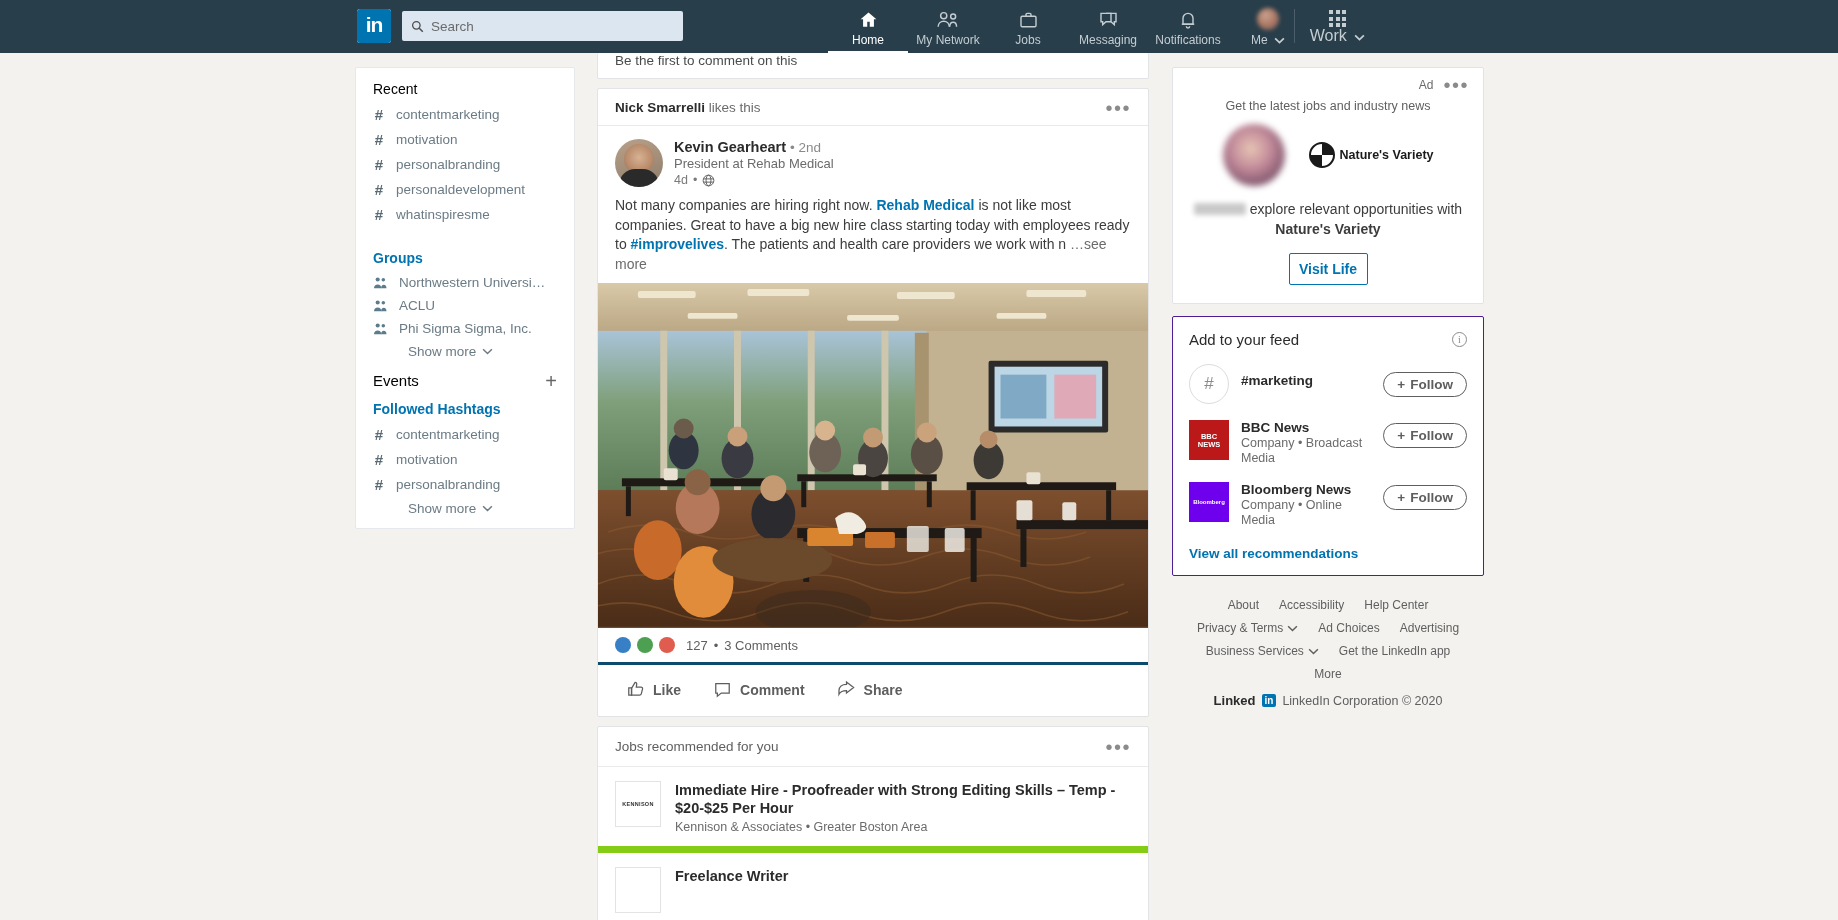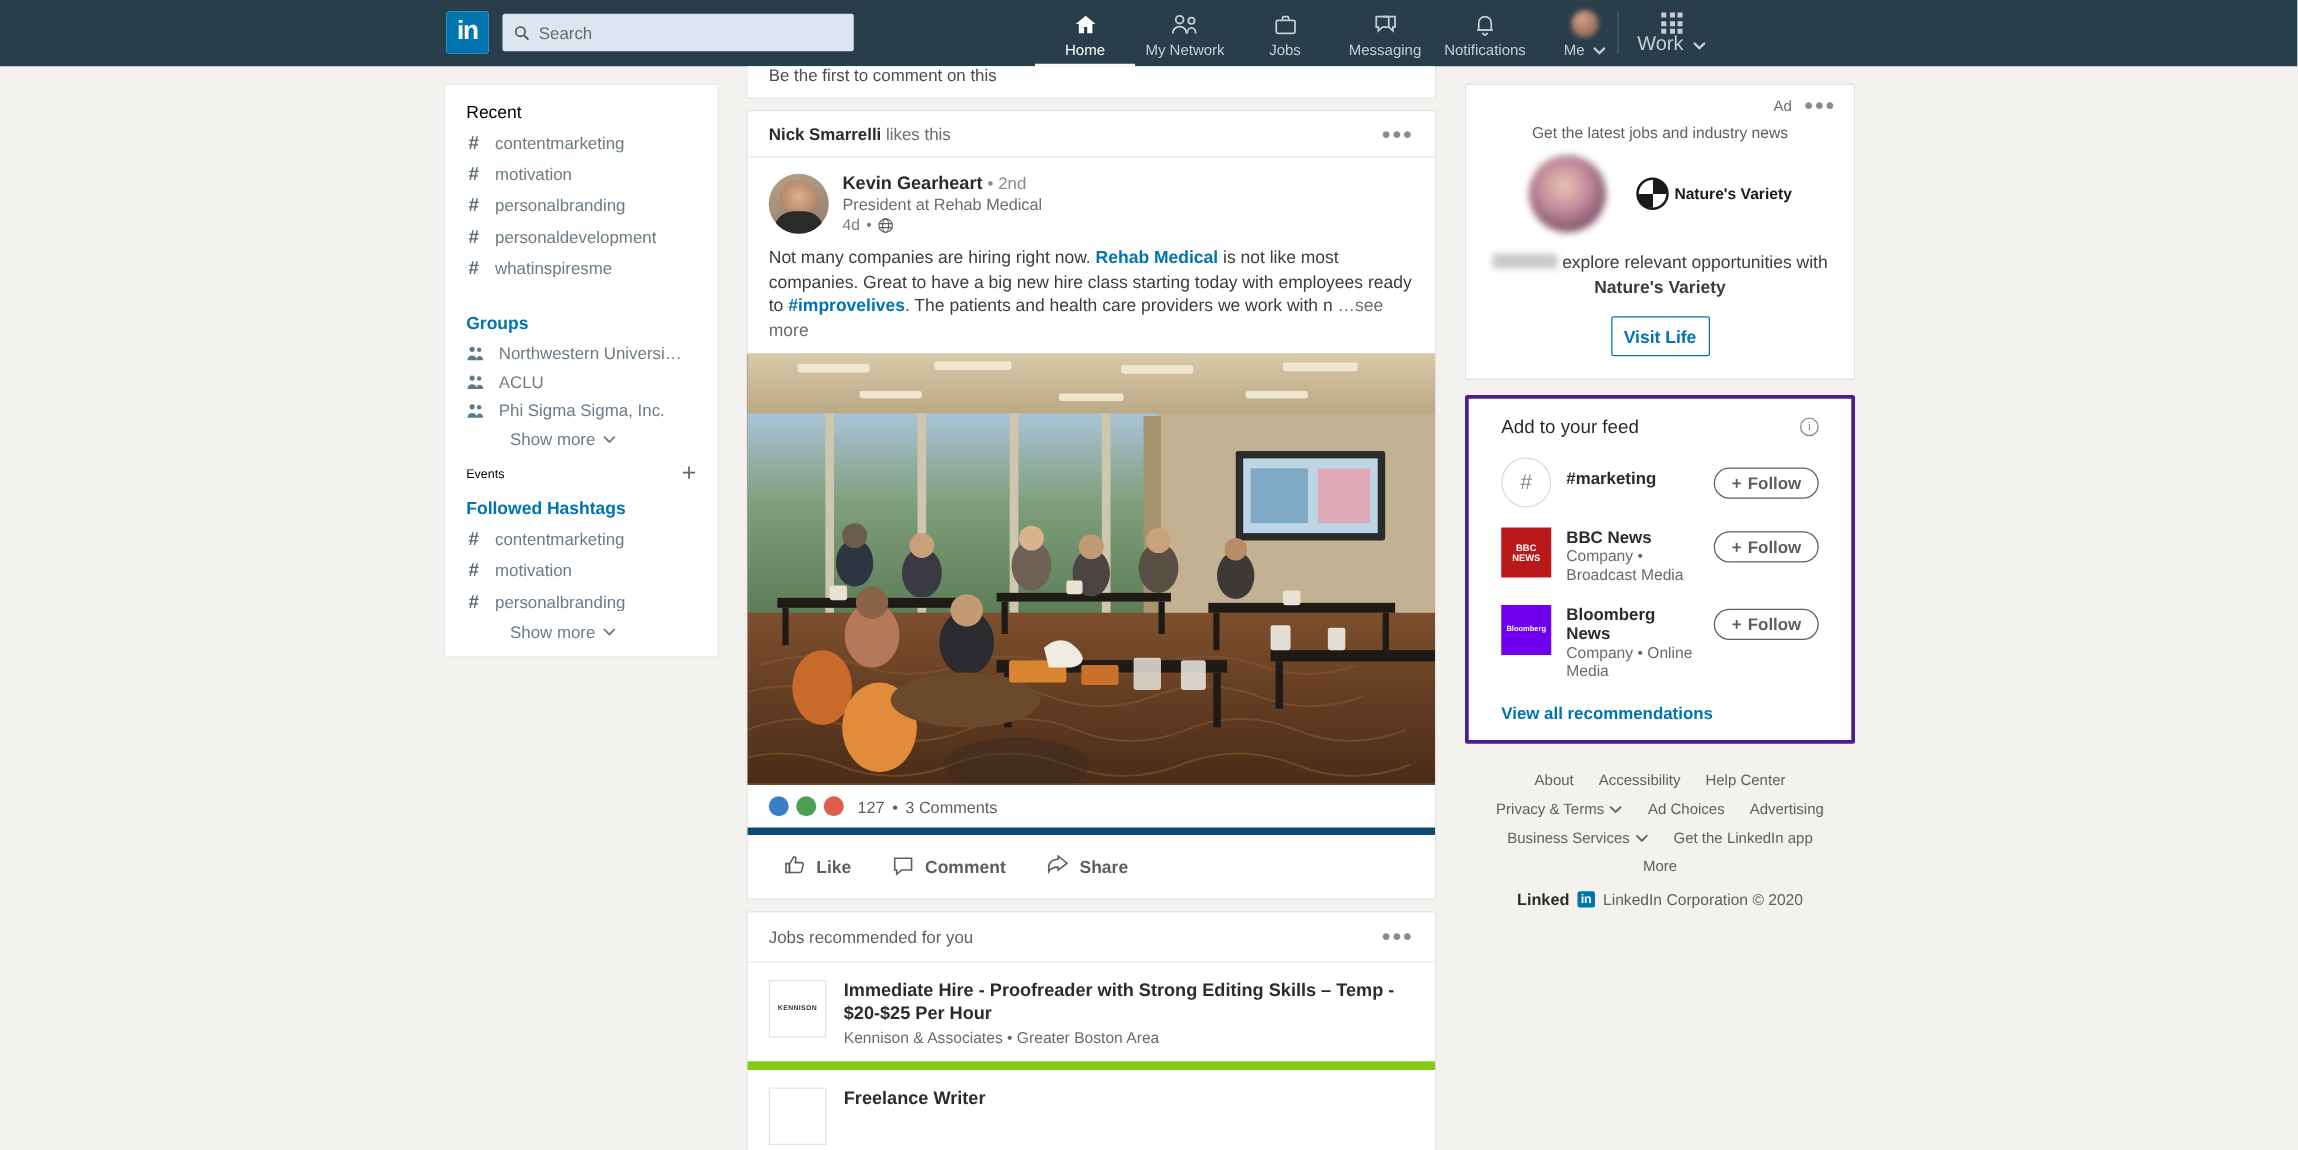--- a/index.html
+++ b/index.html
@@ -96,21 +96,21 @@
     overflow:hidden; text-overflow:ellipsis; white-space:nowrap; max-width:148px;
   }
   .show-more{
     font-size:13.5px; color:#6b7b85; margin:3px 0 0 35px;
     display:flex; align-items:center; gap:6px; cursor:pointer;
   }
   .chev{ width:11px; height:7px; }
   .lr-events{
     padding:13px 17px 12px; display:flex; align-items:center; justify-content:space-between;
   }
-  .lr-events .t{ font-size:10px; color:#000;text-align:right; }
+  .lr-events .t{ font-size:15px; color:#000;text-align:right; }
   .plus{ font-size:20px; color:#666; line-height:14px; cursor:pointer; }
   .discover{
     border-top:1px solid #e6e9ec; text-align:center; padding:12px 0;
     font-size:13.5px; color:#5b6b75; cursor:pointer;
   }
   .lr-pad-b{ padding-bottom:12px; }
 
   
   .feed{ position:absolute; left:597px; top:0; width:552px; }
   .feed-card{
@@ -156,21 +156,21 @@
   .see-more{ color:#6b6b6b; font-weight:400; cursor:pointer; }
 
   .post-img{
     margin-top:9px; width:100%; height:345px; position:relative; overflow:hidden;
     background:#6b4a30;
   }
   .room{ position:absolute; inset:0; }
 
   .react-row{
     padding:9px 17px; display:flex; align-items:center; gap:6px;
-    border-bottom:6px solid #0c4a6e;
+    border-bottom:3px solid #0c4a6e;
   }
   .rx{ width:16px;height:16px;border-radius:50%; display:inline-block; }
   .rx.like{ background:#3780c6; }
   .rx.heart{ background:#df5c4e; }
   .rx.care{ background:#4d9f52; }
   .react-count{ font-size:13px; color:#5e5e5e; margin-left:5px; }
 
   .act-row{ display:flex; padding:7px 14px 9px; gap:4px; }
   .act{
     display:flex; align-items:center; gap:8px; padding:8px 14px;
@@ -216,21 +216,21 @@
   .blurname{
     display:inline-block; width:52px; height:12px; background:#c9c9c9;
     filter:blur(2.4px); vertical-align:-1px; border-radius:2px;
   }
   .visit-btn{
     display:block; margin:14px auto 0; width:79px; height:32px;
     border:1px solid #0073b1; color:#0073b1; background:#fff; border-radius:2px;
     font-size:14px; font-weight:600; cursor:pointer; font-family:"Liberation Sans",sans-serif;
   }
 
-  .feed-card2{ background:#fff; border:3px solid #4c1d95; border-radius:2px; margin-top:12px; padding:14px 10px 4px; }
+  .feed-card2{ background:#fff; border:1px solid #4c1d95; border-radius:2px; margin-top:12px; padding:14px 0 4px; }
   .atf-head{ display:flex; align-items:center; justify-content:space-between; padding:0 16px 9px; }
   .atf-head .t{ font-size:15px; color:#2b2b2b; }
   .info-i{
     width:15px;height:15px;border-radius:50%;border:1.3px solid #8b8b8b;color:#8b8b8b;
     font-size:10px; display:flex;align-items:center;justify-content:center; cursor:pointer;
     font-family:"Liberation Serif", serif;
   }
   .atf-row{ display:flex; align-items:flex-start; gap:12px; padding:7px 16px 9px; }
   .atf-logo{ width:40px;height:40px;flex:none;display:flex;align-items:center;justify-content:center; }
   .atf-logo.hash{ border:1px solid #dcdcdc; border-radius:50%; color:#8b8b8b; font-size:17px; }

